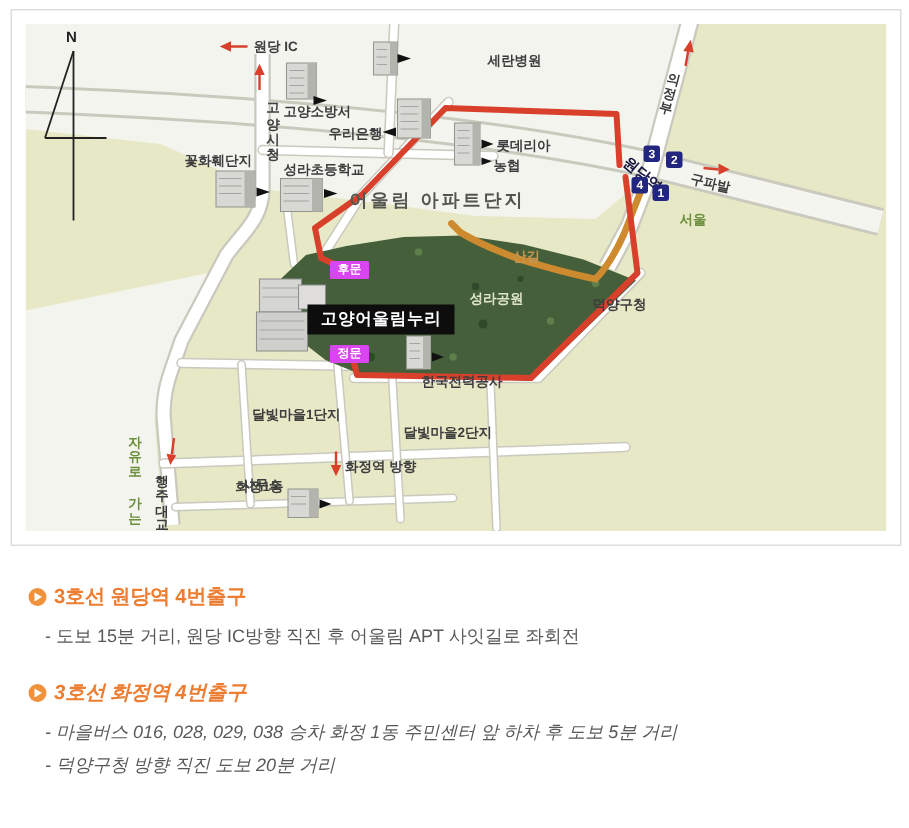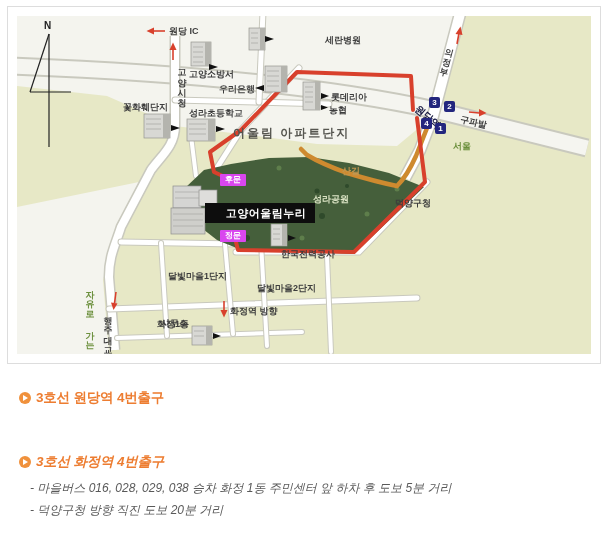--- a/index.html
+++ b/index.html
@@ -23,21 +23,21 @@
   }
   .lbl.big{font-size:12px;color:#55554f;letter-spacing:2px;}
   .lbl.green{color:#6b8f3c;}
   .lbl.park-light{color:#dde5c6;}
   .lbl.tan{color:#c2964e;}
   .lbl.v{writing-mode:vertical-rl;text-orientation:upright;letter-spacing:1px;line-height:10px;}
   .lbl.navy{color:#15173f;font-size:10px;}
   .arena-box{
     position:absolute;background:#0d0d0d;color:#fff;
     font-size:11px;font-weight:700;text-align:center;
-    width:98px;height:20px;line-height:20px;letter-spacing:0.5px;padding-left:12px;
+    width:98px;height:20px;line-height:20px;letter-spacing:0.5px;
   }
   .gate-box{
     position:absolute;background:#d946ef;color:#fff;
     font-size:8px;font-weight:700;text-align:center;
     width:26px;height:12px;line-height:12px;border-radius:1px;
   }
   .exit-sq{
     position:absolute;width:11px;height:11px;background:#23267e;
     border-radius:2px;color:#fff;font-size:8px;font-weight:700;
     text-align:center;line-height:11px;
@@ -235,41 +235,44 @@
     <div class="lbl" style="left:443px;top:101px;transform:rotate(13deg);">구파발</div>
     <div class="lbl green" style="left:436px;top:125px;">서울</div>
     <div class="lbl tan" style="left:325px;top:150px;">산길</div>
     <div class="lbl park-light" style="left:296px;top:178px;">성라공원</div>
     <div class="lbl" style="left:378px;top:182px;">덕양구청</div>
     <div class="arena-box" style="left:188px;top:187px;">고양어울림누리</div>
     <div class="gate-box" style="left:203px;top:158px;">후문</div>
     <div class="gate-box" style="left:203px;top:214px;">정문</div>
     <div class="lbl" style="left:264px;top:233px;">한국전력공사</div>
     <div class="lbl" style="left:135px;top:255px;margin-left:16px;">달빛마을1단지</div>
-    <div class="lbl" style="left:240px;top:267px;">달빛마을2단지</div>
+    <div class="lbl" style="left:252px;top:267px;">달빛마을2단지</div>
     <div class="lbl" style="left:140px;top:291px;margin-top:12px;">화정1동</div>
     <div class="lbl" style="left:144px;top:302px;">사무소</div>
     <div class="lbl" style="left:213px;top:290px;">화정역 방향</div>
     <div class="lbl v green" style="left:68px;top:268px;">자유로 가는 길</div>
     <div class="lbl v" style="left:86px;top:294px;">행주대교</div>
 
     <div class="exit-sq" style="left:412px;top:81px;">3</div>
     <div class="exit-sq" style="left:427px;top:85px;">2</div>
     <div class="exit-sq" style="left:404px;top:102px;">4</div>
     <div class="exit-sq" style="left:418px;top:107px;">1</div>
   </div>
 </div>
 
 <section class="dir" style="top:389px;text-align:center;">
   <div class="dir-head">
     <span class="bullet">
         <span class="tri"></span>
       </span>
     <h3>3호선 원당역 4번출구</h3>
   </div>
+  <div class="lines">
+    <p>- 도보 15분 거리, 원당 IC방향 직진 후 어울림 APT 사잇길로 좌회전</p>
+  </div>
 </section>
 
 <section class="dir" style="top:453px;font-style:italic;">
   <div class="dir-head">
     <span class="bullet">
         <span class="tri"></span>
       </span>
     <h3>3호선 화정역 4번출구</h3>
   </div>
   <div class="lines">

